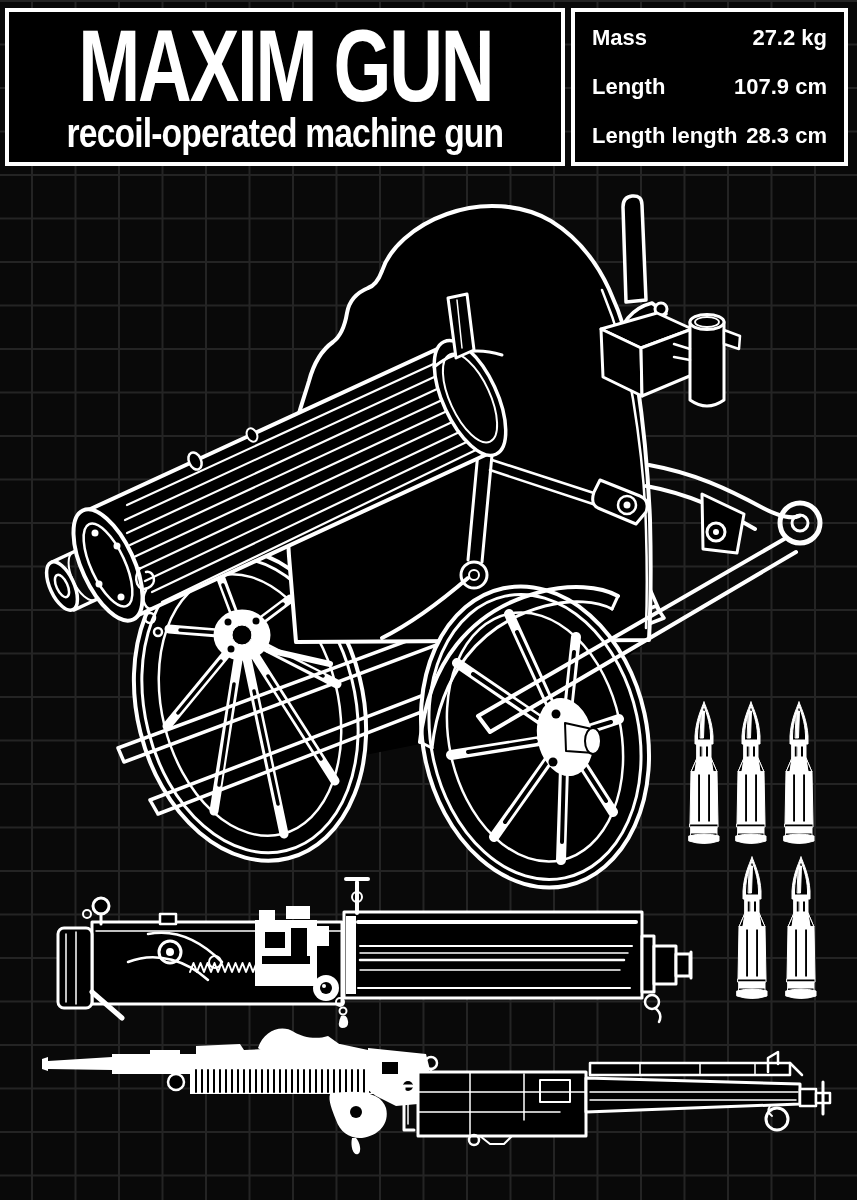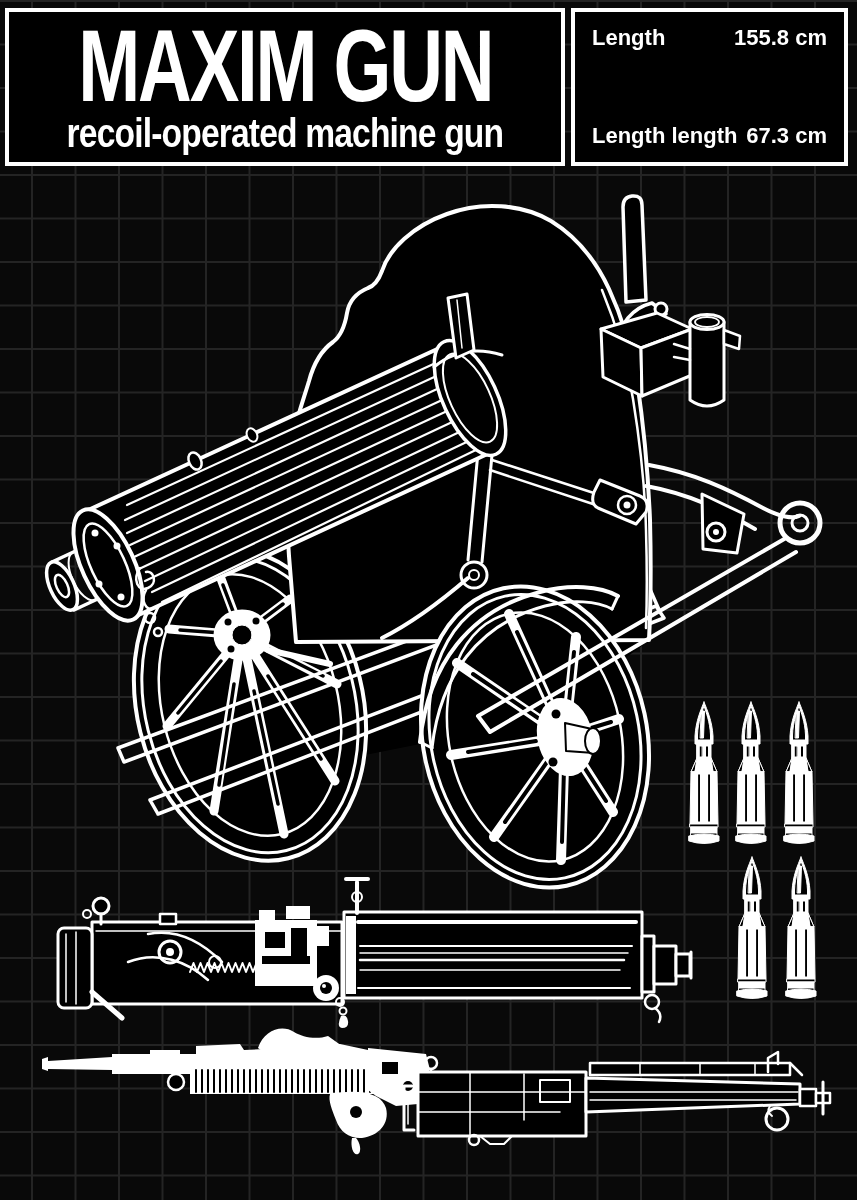--- a/index.html
+++ b/index.html
@@ -302,22 +302,26 @@
     </g>
   </svg>
 
   <div class="title-box">
     <div class="title">MAXIM GUN</div>
     <div class="subtitle">recoil-operated machine gun</div>
   </div>
 
   <div class="specs-box">
     <div class="spec-row">
+      <span class="spec-label">Mass</span>
+      <span class="spec-value">27.2 kg</span>
+    </div>
+    <div class="spec-row">
       <span class="spec-label">Length</span>
-      <span class="spec-value">155.8 cm</span>
+      <span class="spec-value">107.9 cm</span>
     </div>
     <div class="spec-row">
       <span class="spec-label">Length length</span>
-      <span class="spec-value">67.3 cm</span>
+      <span class="spec-value">28.3 cm</span>
     </div>
   </div>
 
 </div>
 
 </body></html>

